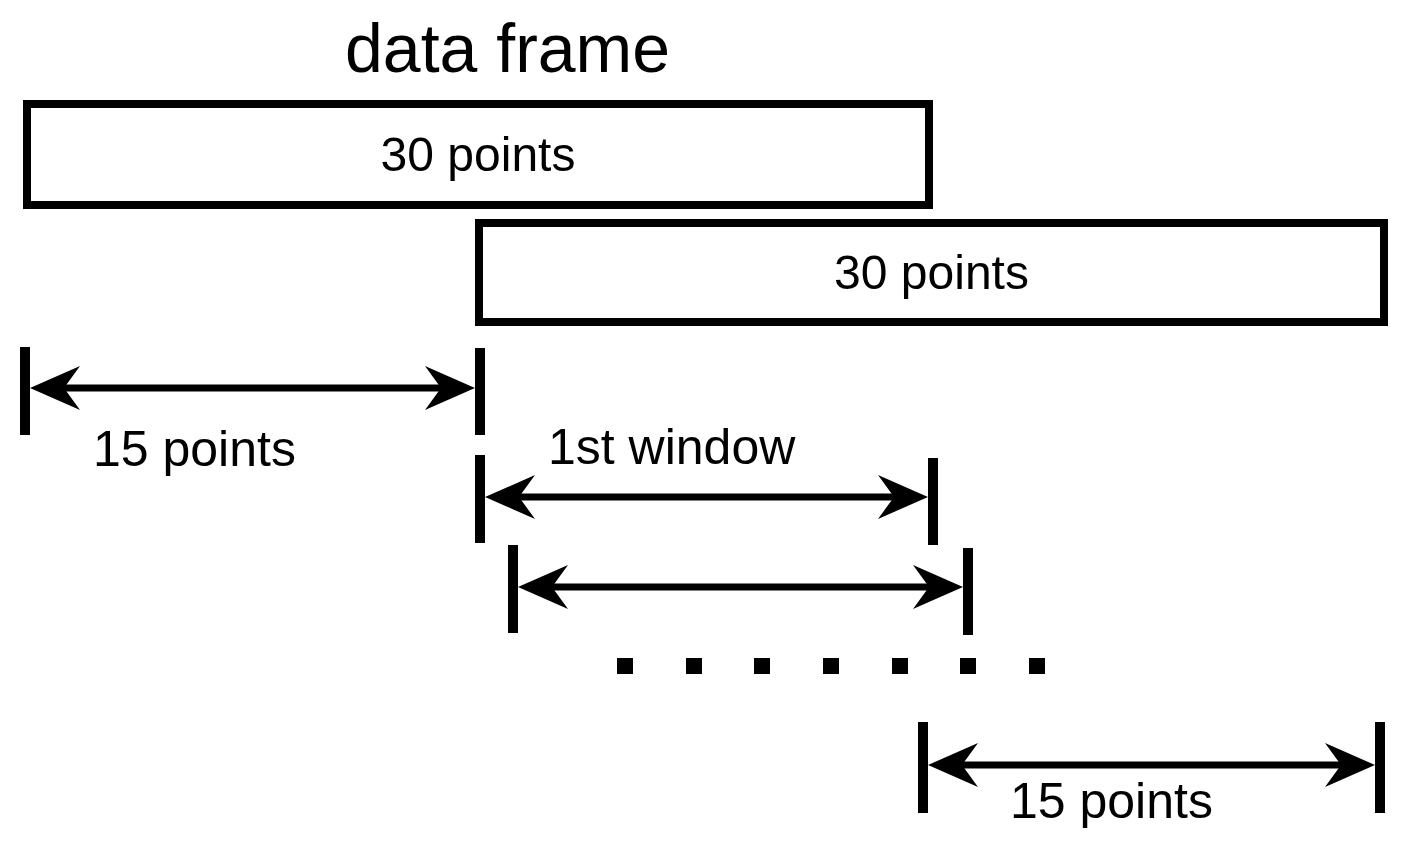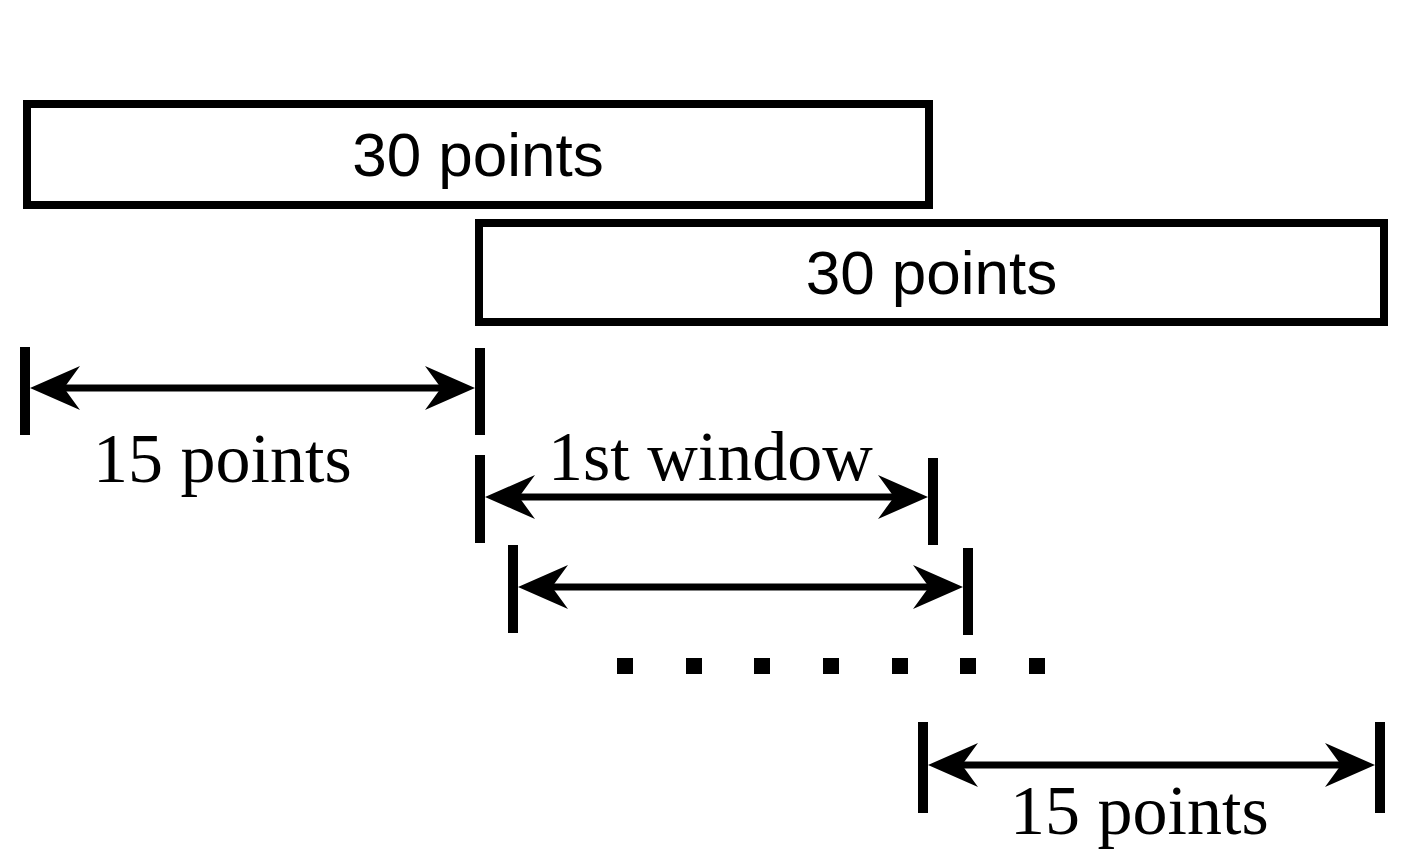--- a/index.html
+++ b/index.html
@@ -25,45 +25,45 @@
     position: absolute;
     box-sizing: border-box;
     border: 8px solid var(--ink);
     background: var(--bg);
     display: flex;
     align-items: center;
     justify-content: center;
   }
   .frame1 { left: 23px;  top: 100px; width: 910px; height: 109px; }
   .frame2 { left: 475px; top: 219px; width: 913px; height: 107px; }
-  .frame span { font-size: 62px; line-height: 1; white-space: nowrap; }
+  .frame span { font-size: 48px; line-height: 1; white-space: nowrap; }
   .lbl {
     position: absolute;
-    font-size: 70px;
+    font-size: 50px;
     line-height: 1;
     white-space: nowrap;
-    font-family: Liberation Serif, serif;
   }
   .lbl-offset     { left: 93px;   top: 424px; }
   .lbl-win1       { left: 548px;  top: 422px; }
   .lbl-win16      { left: 982px;  top: 689px; }
   .lbl-win16-size { left: 1010px; top: 776px; }
   svg.overlay {
     position: absolute;
     left: 0; top: 0;
     width: 1408px; height: 857px;
   }
   svg .ink { fill: var(--ink); }
   svg line { stroke: var(--ink); stroke-width: 7; }
 </style>
 </head>
 <body>
 
 <div class="canvas">
 
+  <div class="title">data frame</div>
 
   <div class="frame frame1">
     <span>30 points</span>
   </div>
 
   <div class="frame frame2">
     <span>30 points</span>
   </div>
 
   <div class="lbl lbl-offset">15 points</div>

